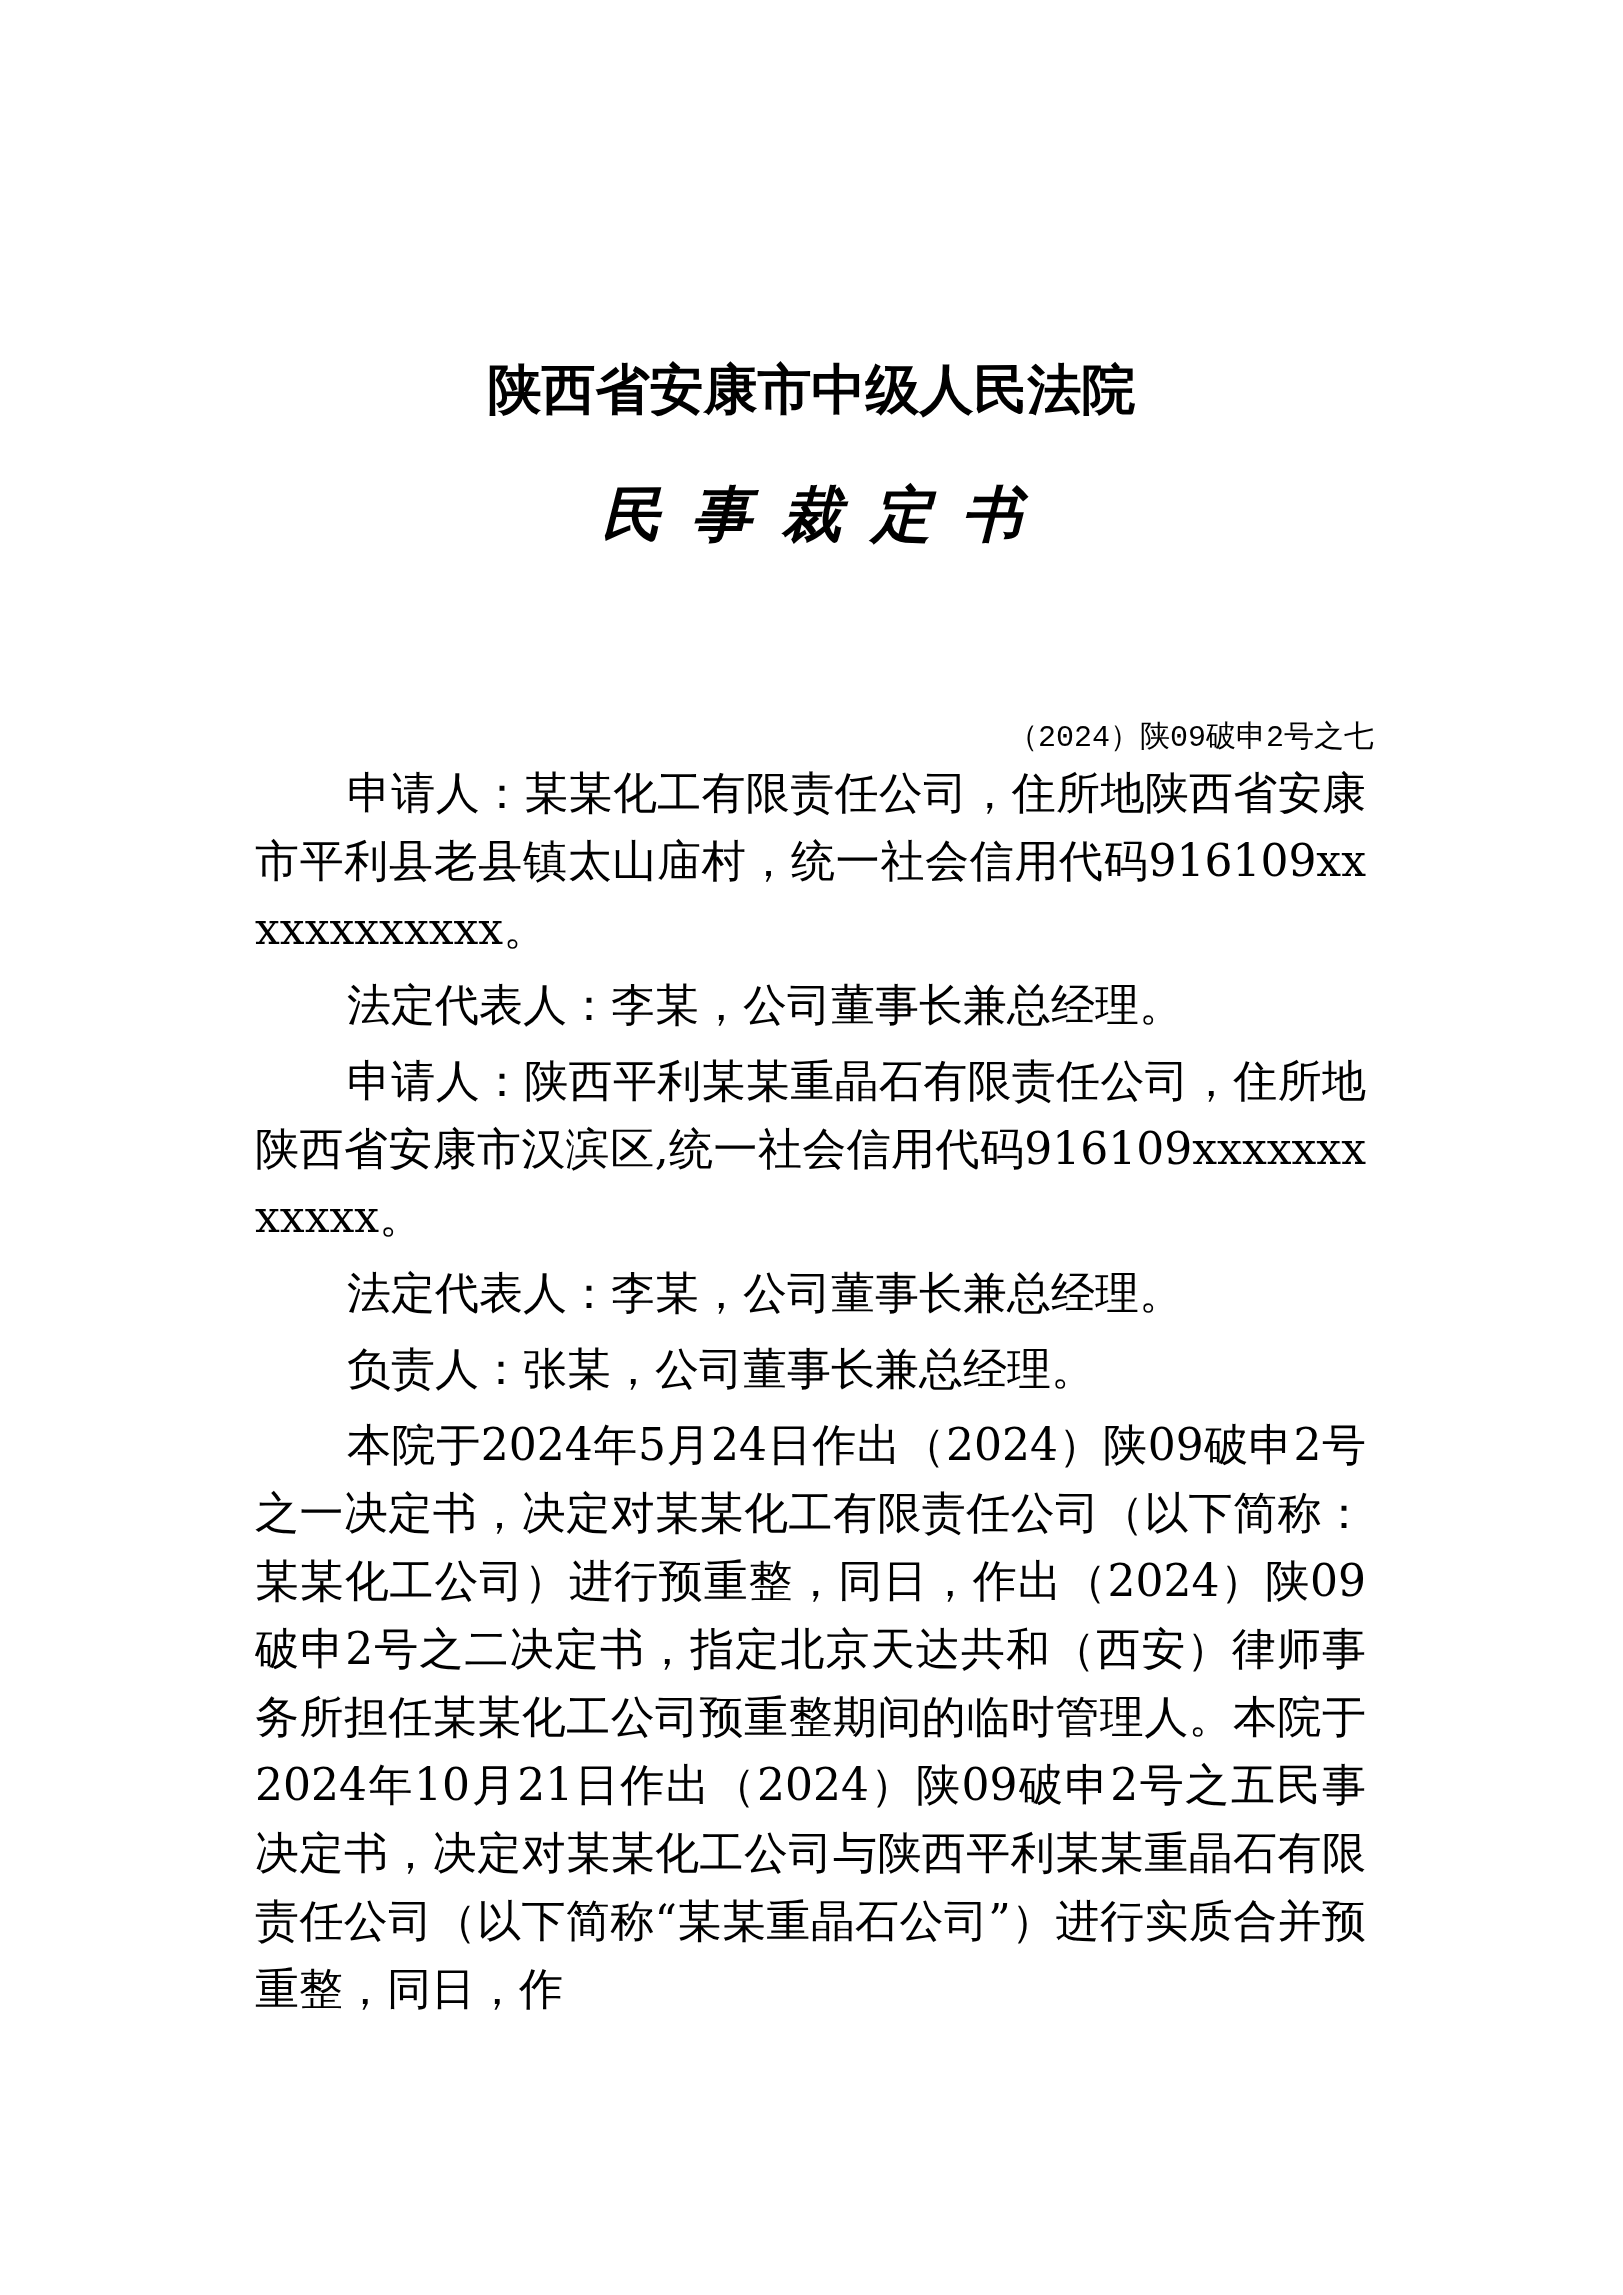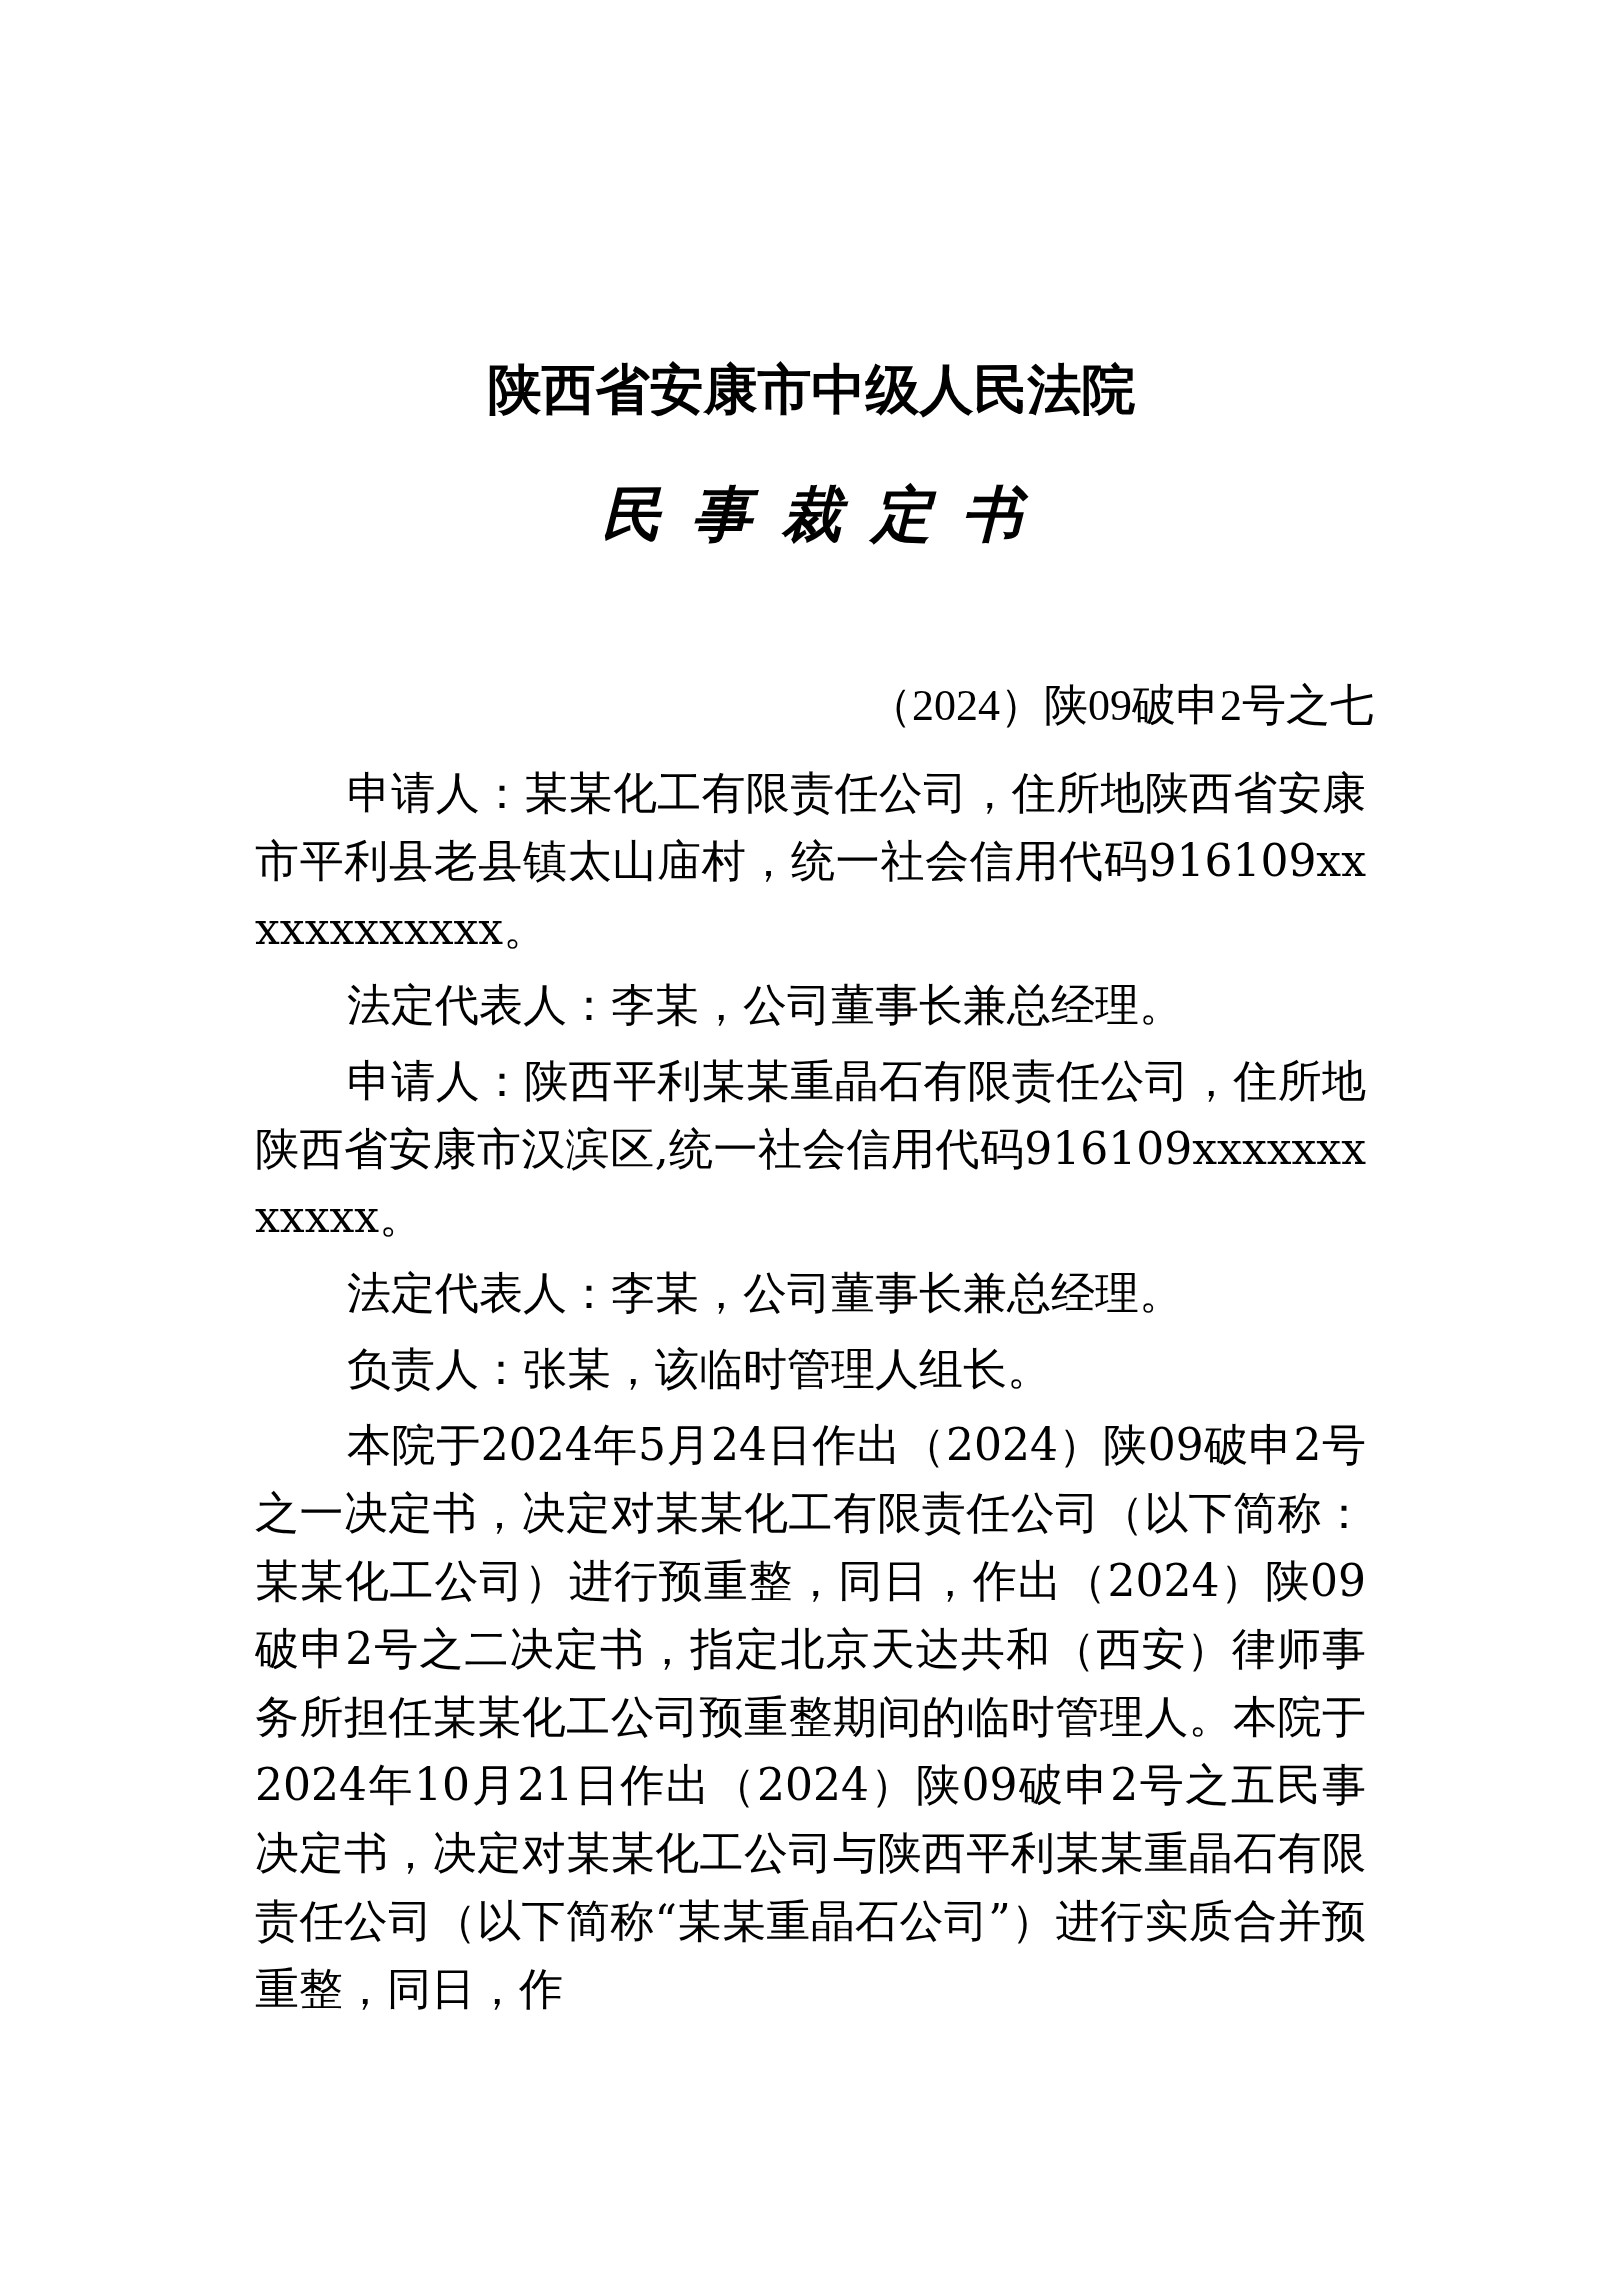--- a/index.html
+++ b/index.html
@@ -44,23 +44,23 @@
     font-weight: bold;
     font-size: 60px;
     line-height: 85px;
     letter-spacing: 30px;
     text-indent: 30px;
     font-style: italic;
   }
   .case-number {
     position: absolute;
     right: 249px;
-    top: 676px;
-    font-family: Liberation Serif, serif;
-    font-size: 44px;
+    top: 709px;
+    font-family: Liberation Mono, monospace;
+    font-size: 30px;
     line-height: 59px;
     white-space: nowrap;
   }
   .body-text {
     position: absolute;
     left: 247px;
     top: 751px;
     width: 1127px;
     font-family: "DejaVu Serif", serif;
     font-size: 44px;
@@ -79,17 +79,17 @@
 <div class="page">
   <div class="court-title">陕西省安康市中级人民法院</div>
   <div class="doc-type">民事裁定书</div>
   <div class="case-number">（2024）陕09破申2号之七</div>
 
   <div class="body-text">
     <p class="para">申请人：某某化工有限责任公司，住所地陕西省安康市平利县老县镇太山庙村，统一社会信用代码916109xxxxxxxxxxxx。</p>
     <p class="para">法定代表人：李某，公司董事长兼总经理。</p>
     <p class="para">申请人：陕西平利某某重晶石有限责任公司，住所地陕西省安康市汉滨区,统一社会信用代码916109xxxxxxxxxxxx。</p>
     <p class="para">法定代表人：李某，公司董事长兼总经理。</p>
-    <p class="para">负责人：张某，该临时管理人组长。</p>
+    <p class="para">负责人：张某，公司董事长兼总经理。</p>
     <p class="para">本院于2024年5月24日作出（2024）陕09破申2号之一决定书，决定对某某化工有限责任公司（以下简称：某某化工公司）进行预重整，同日，作出（2024）陕09破申2号之二决定书，指定北京天达共和（西安）律师事务所担任某某化工公司预重整期间的临时管理人。本院于2024年10月21日作出（2024）陕09破申2号之五民事决定书，决定对某某化工公司与陕西平利某某重晶石有限责任公司（以下简称“某某重晶石公司”）进行实质合并预重整，同日，作</p>
   </div>
 </div>
 
 
 </body></html>

